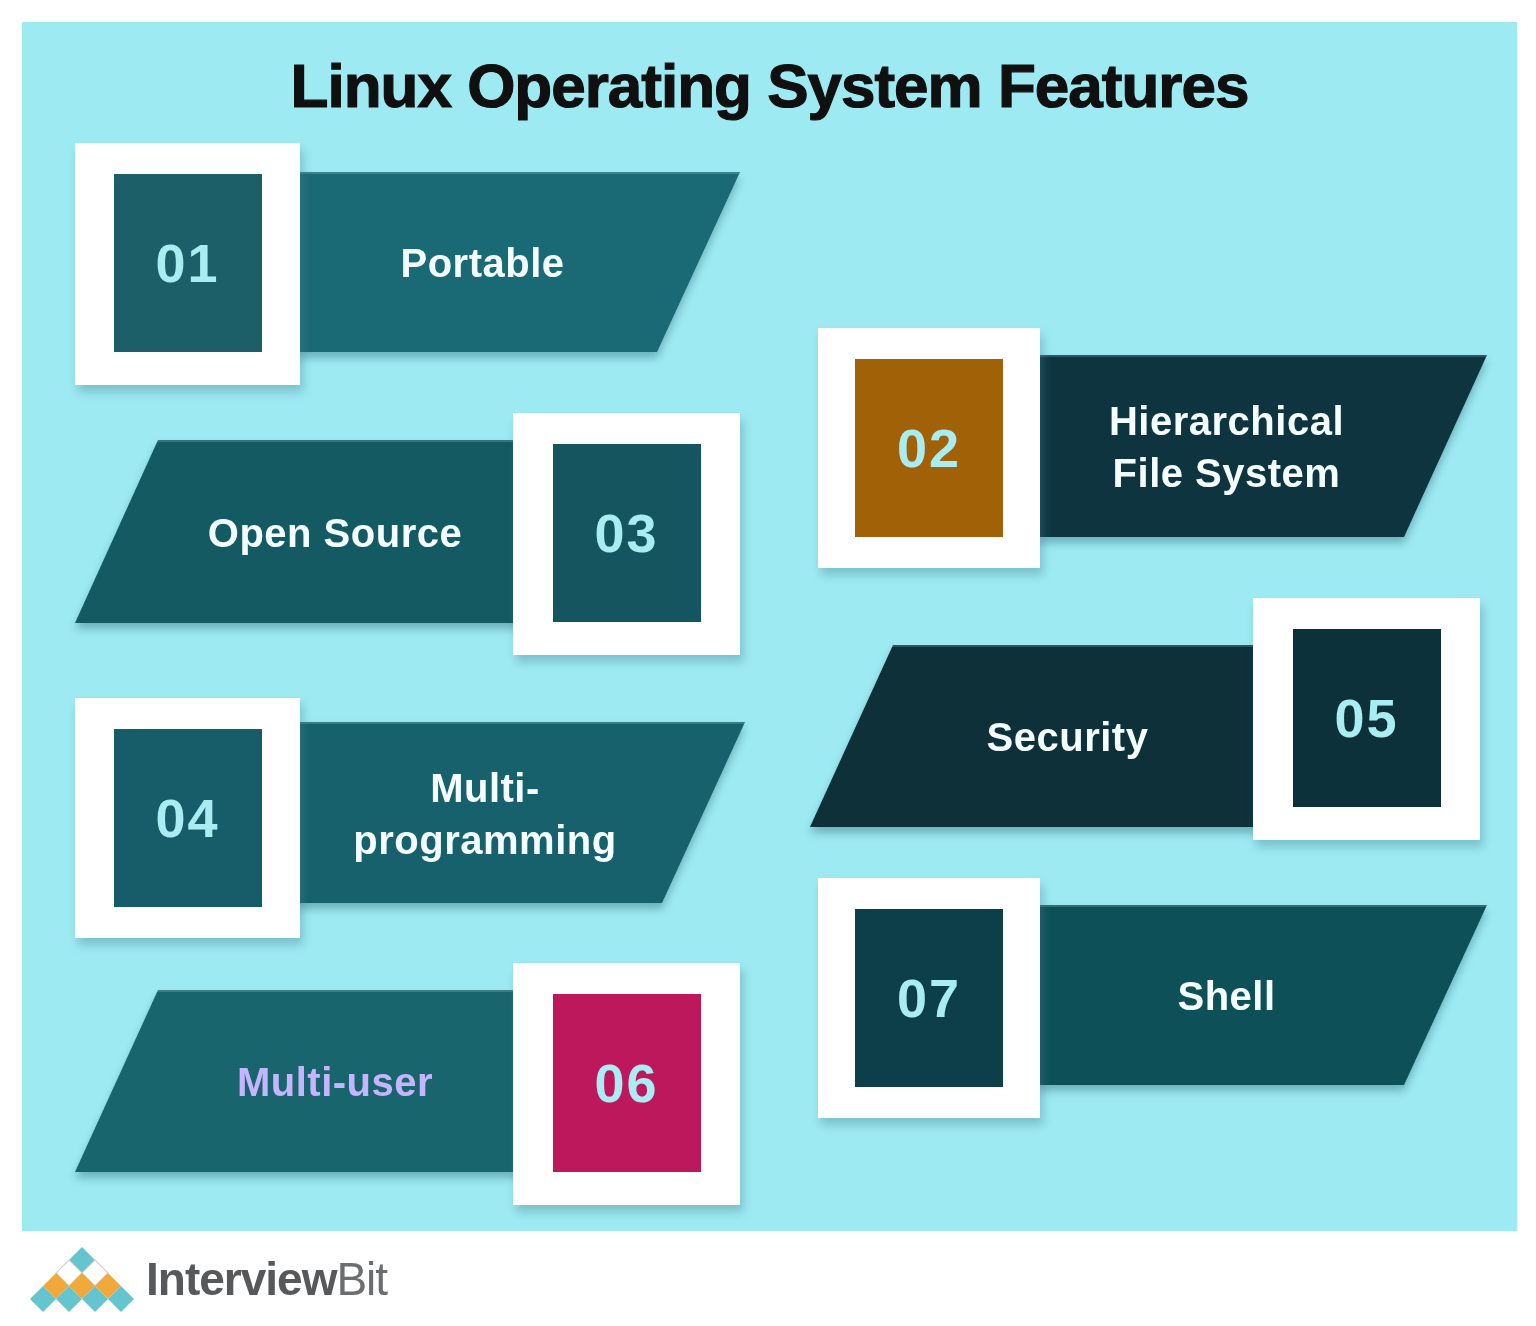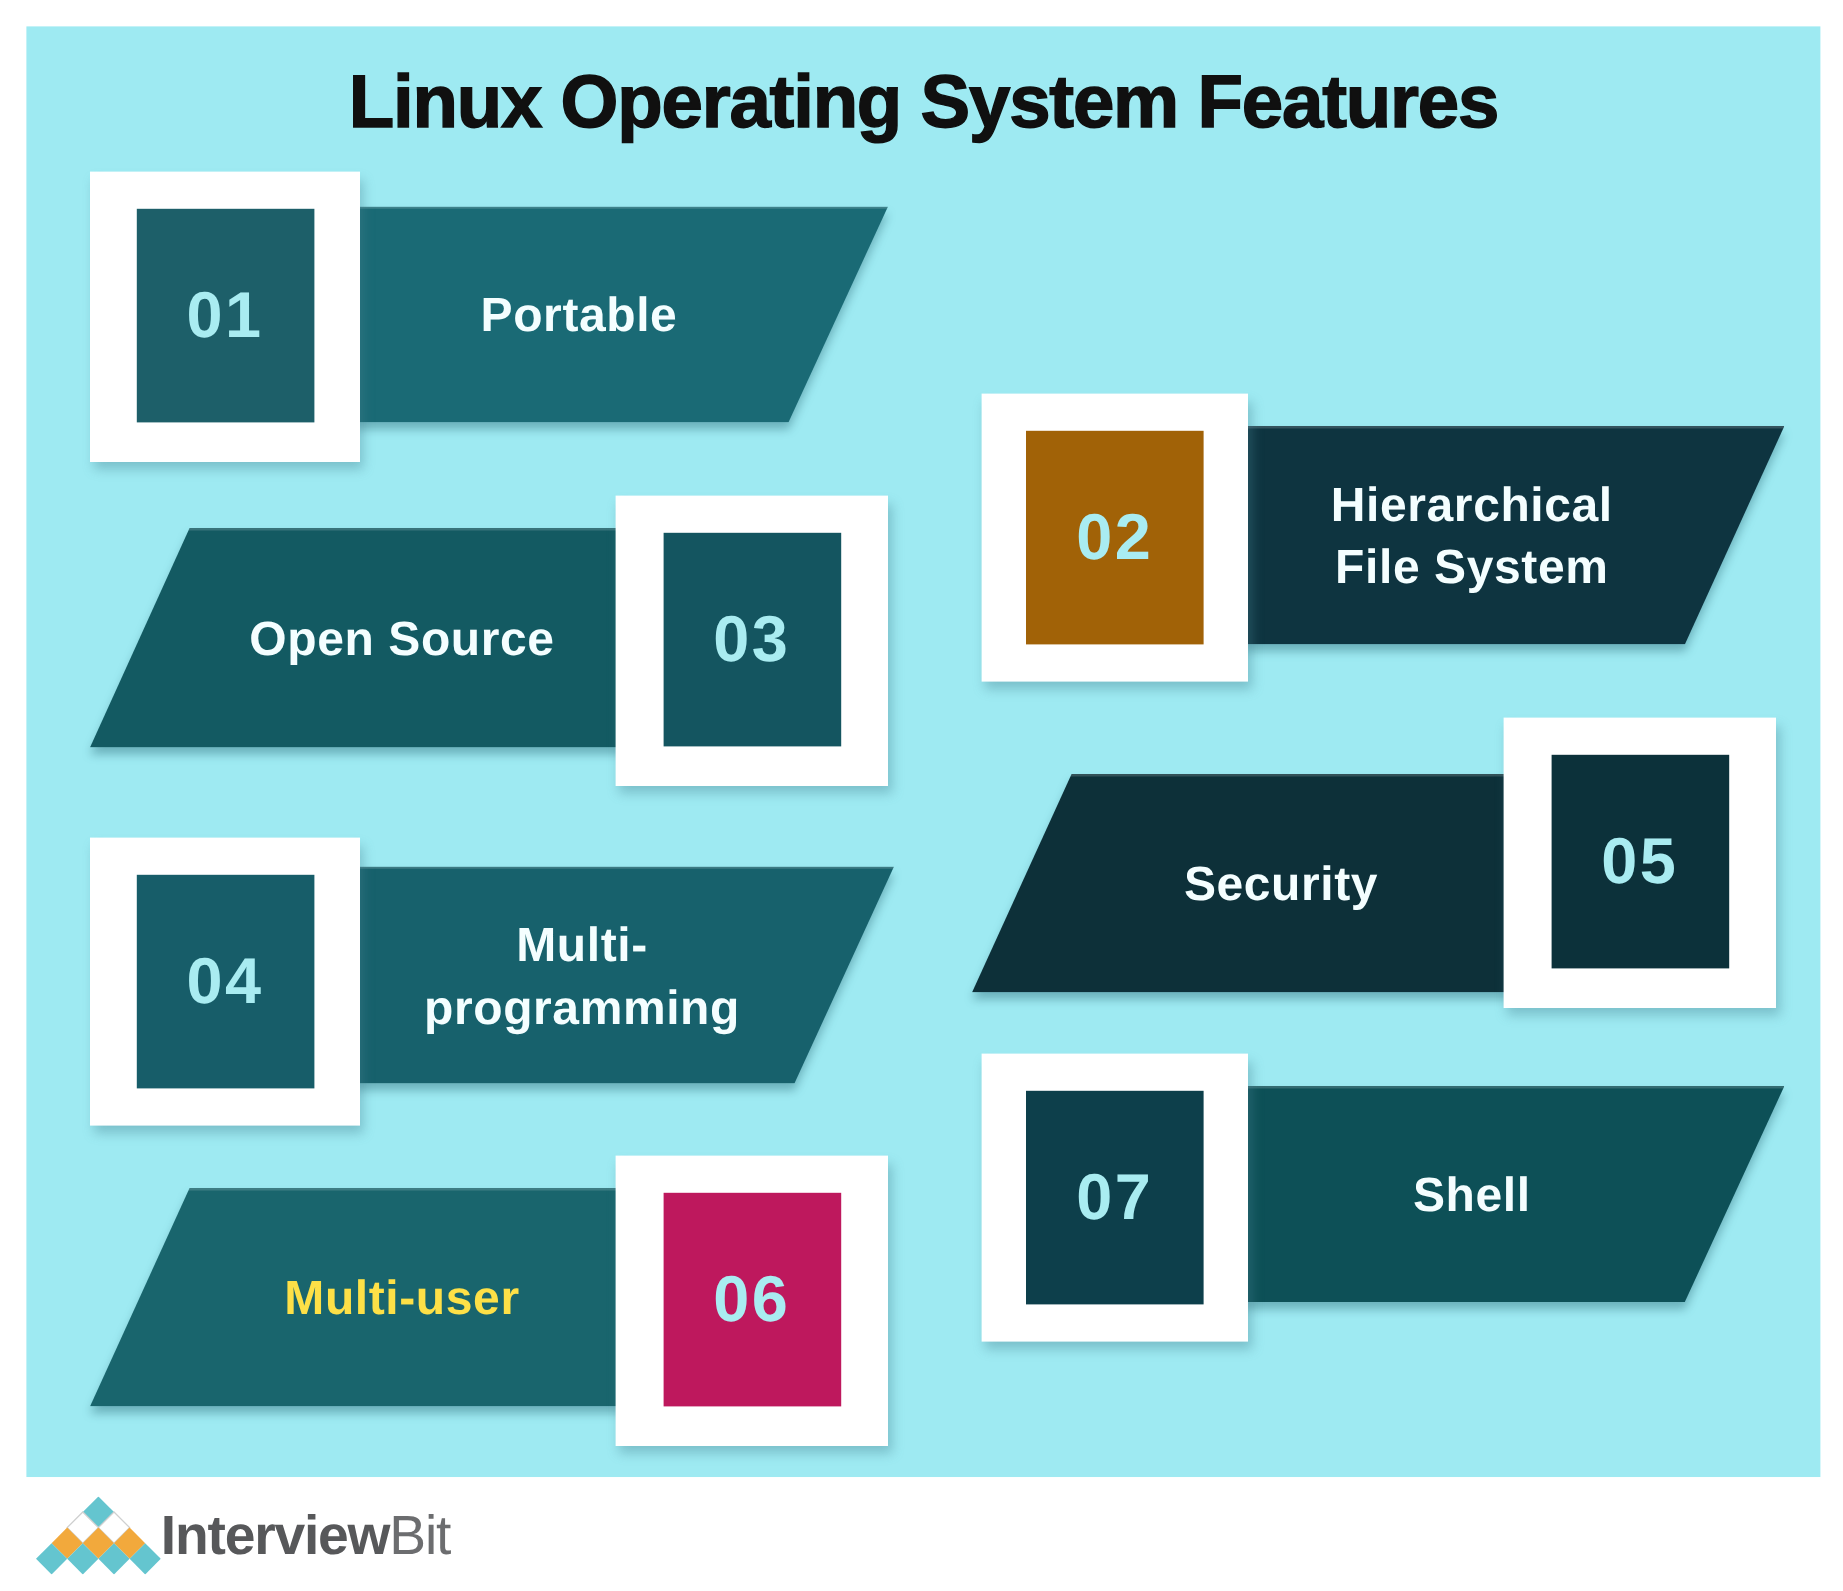--- a/index.html
+++ b/index.html
@@ -40,21 +40,21 @@
     position:absolute; left:50%; top:31px; transform:translateX(-50%);
     width:148px; height:178px;
     display:flex; align-items:center; justify-content:center;
   }
   .num { font-size:54px; font-weight:bold; letter-spacing:2px; }
   .footer-bar {
     position:absolute; left:0; top:1231px; width:1536px; height:95px; background:#ffffff;
   }
   .brand {
     position:absolute; left:30px; top:12px; height:72px;
-    display:flex; align-items:center; text-align:right;
+    display:flex; align-items:center; gap:12px;text-align:right;
   }
   .brand-text { font-size:46px; letter-spacing:-1px; white-space:nowrap; }
   .brand-primary { font-weight:bold; }
   .brand-secondary { font-weight:normal; }
   .d-white { fill:#ffffff; stroke:#cfd0d0; stroke-width:1; }
 </style>
 </head>
 <body>
 
 <div class="page">
@@ -131,21 +131,21 @@
       <div class="inner" style="background-color: rgb(12, 49, 58);">
         <span class="num" style="color: rgb(169, 236, 241);">05</span>
       </div>
     </div>
   </div>
 
   
   <div class="item">
     <div class="banner-wrap" style="left:75px;top:990px;width:460px;height:182px;">
       <div class="banner-shape ls-shape" style="background-color: rgb(25, 101, 109);">
-        <span class="label" style="color: #fde047;">Multi-user</span>
+        <span class="label" style="color: #c4b5fd;">Multi-user</span>
       </div>
     </div>
     <div class="frame" style="left:513px;top:963px;width:227px;height:242px;">
       <div class="inner" style="background-color: #be185d;">
         <span class="num" style="color: rgb(169, 236, 241);">06</span>
       </div>
     </div>
   </div>
 
   

